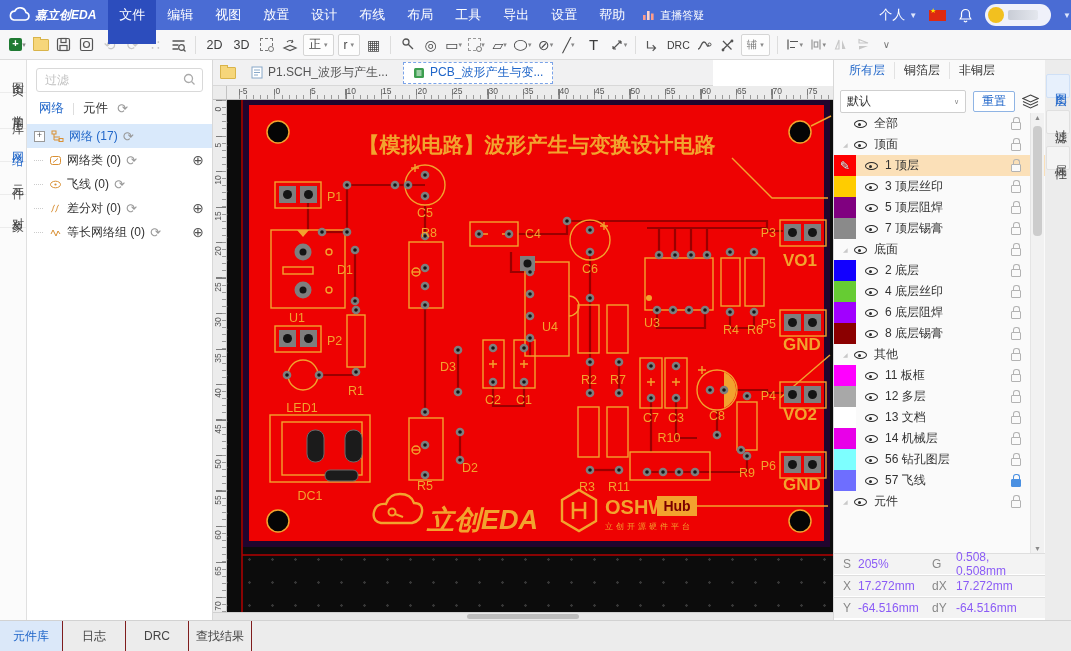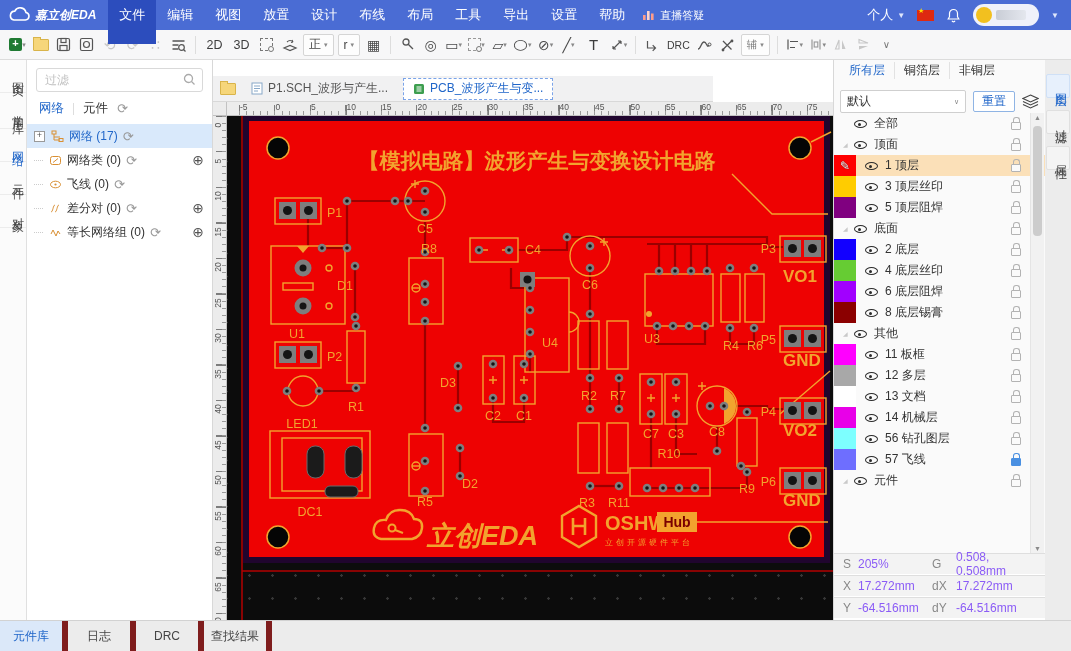--- a/index.html
+++ b/index.html
@@ -7,21 +7,21 @@
        font-family:"Liberation Sans","DejaVu Sans",sans-serif;font-size:12px;color:#333}
 
   
   #titlebar{position:absolute;left:0;top:0;width:1071px;height:30px;background:#4a6cd4;
             display:flex;align-items:center;color:#fff;z-index:10}
   #logo{display:flex;align-items:center;gap:5px;padding:0 12px 0 8px;font-size:12px;font-weight:bold;font-style:italic;white-space:nowrap}
   #menus{display:flex;align-items:center}
   .mi{padding:20px 11px;font-size:13px;white-space:nowrap;cursor:default}
   .mi.active{background:#2c4dbd}
   #live{display:flex;align-items:center;gap:5px;margin-left:6px;font-size:11px}
-  #tb-right{margin-left:auto;display:flex;align-items:center;gap:12px;padding-right:12px}
+  #tb-right{margin-left:auto;display:flex;align-items:center;gap:12px;padding-right:0}
   #personal{display:flex;align-items:center;gap:4px;font-size:13px}
   .wcaret{font-size:8px;color:#dfe6fb}
   .flag{width:17px;height:11px;background:#de2910;position:relative;display:inline-block}
   .flag::before{content:"★";position:absolute;left:1px;top:-3px;color:#ffde00;font-size:7px}
   #avatar-pill{width:66px;height:22px;background:rgba(248,249,252,.95);border-radius:11px;display:flex;align-items:center;gap:4px;padding-left:3px;box-sizing:border-box}
   #avatar-circle{width:16px;height:16px;border-radius:50%;background:#f2c01f}
   #avatar-blur{width:30px;height:10px;border-radius:2px;background:linear-gradient(90deg,#c9cdd6,#e4e7ee)}
 
   
   #toolbar{position:absolute;left:0;top:30px;width:1071px;height:30px;background:#f7f7f8;
@@ -63,21 +63,21 @@
   .tree-row{display:flex;align-items:center;height:24px;padding:0 8px 0 7px;gap:5px}
   .tree-row.selected{background:#d9e9fb}
   .tree-row.selected .tlabel{color:#2066c9}
   .expbox{width:9px;height:9px;border:1px solid #999;font-size:9px;line-height:7px;text-align:center;color:#555;flex:0 0 9px;background:#fff}
   .expline{width:9px;flex:0 0 9px;border-bottom:1px dotted #ccc;height:1px}
   .ticon{width:14px;height:14px;flex:0 0 14px;display:flex;align-items:center;justify-content:center}
   .tlabel{font-size:12px;color:#333;white-space:nowrap}
   .tadd{margin-left:auto;color:#555;font-size:14px}
 
   
-  #canvas-col{position:absolute;left:213px;top:76px;width:500px;height:560px;z-index:4}
+  #canvas-col{position:absolute;left:213px;top:60px;width:500px;height:560px;z-index:4}
   #doc-tabs{height:26px;background:#f1f1f2;border-bottom:1px solid #d8d8d8;display:flex;align-items:center;
             padding-left:7px;box-sizing:border-box;gap:6px}
   .doc-tab{display:flex;align-items:center;gap:5px;height:24px;padding:0 9px;font-size:12px;color:#555}
   .doc-tab.active{background:#fff;border:1px dashed #7aa3e8;color:#2066c9;height:22px;box-sizing:border-box}
   #canvas{position:absolute;top:26px;left:0;width:620px;height:526px;background-color:#0c0c0c;overflow:hidden;
           background-image:radial-gradient(#373737 1px,transparent 1.5px);background-size:23px 23px;background-position:25px 25px}
   #ruler-x{position:absolute;left:14px;top:0;width:606px;height:14px;background:#ececec;border-bottom:1px solid #c2c2c2;z-index:3;box-sizing:border-box}
   #ruler-x::after{content:"";position:absolute;left:12px;right:0;bottom:0;height:4px;
                   background:repeating-linear-gradient(90deg,#9a9a9a 0 1px,transparent 1px 7.1px)}
   #ruler-x::before{content:"";position:absolute;left:12px;right:0;bottom:0;height:10px;
@@ -139,21 +139,21 @@
   
   #right-strip{position:absolute;left:1045px;top:60px;width:26px;height:560px;background:#ececec;box-sizing:border-box;z-index:5}
   .rtab{writing-mode:vertical-rl;letter-spacing:2px;margin:0 auto 12px;padding:9px 0;color:#444;background:#f4f4f4;
         border:1px solid #e0e0e0;width:22px;text-align:center;font-size:12px;border-radius:2px;display:block}
   .rtab.active{color:#2066c9;background:#e7f0fc;border-color:#cfe0f6}
   #right-strip .rtab:first-child{margin-top:14px}
 
   
   #bottom-bar{position:absolute;left:0;top:620px;width:1071px;height:31px;background:#ececec;
               border-top:1px solid #d2d2d2;display:flex;box-sizing:border-box;z-index:10}
-  .btab{width:62px;display:flex;align-items:center;justify-content:center;font-size:12px;color:#444;border-right:6px solid #7f1d1d}
+  .btab{width:62px;display:flex;align-items:center;justify-content:center;font-size:12px;color:#444;border-right:1px solid #7f1d1d}
   .btab.active{background:#dbe8f9;color:#2066c9}
 </style>
 </head>
 <body>
 
 <div id="titlebar">
   <div id="logo">
     <svg width="22" height="16">
         <path d="M6 13 a4.5 4.5 0 0 1 .8 -8.9 A6 6 0 0 1 18 5.5 a3.8 3.8 0 0 1 -.6 7.5 z" fill="none" stroke="#fff" stroke-width="1.6"></path>
       </svg>
@@ -923,20 +923,27 @@
         <span class="llabel">3 顶层丝印</span>
         <span class="lk"></span>
       </div>
       <div class="lrow">
         <span class="chip" style="background: rgb(128, 0, 128);"></span>
         <span class="sp8"></span>
         <span class="eye"></span>
         <span class="llabel">5 顶层阻焊</span>
         <span class="lk"></span>
       </div>
+      <div class="lrow">
+        <span class="chip" style="background: rgb(138, 138, 138);"></span>
+        <span class="sp8"></span>
+        <span class="eye"></span>
+        <span class="llabel">7 顶层锡膏</span>
+        <span class="lk"></span>
+      </div>
       <div class="lrow group">
         <span class="gcaret">◢</span>
         <span class="eye"></span>
         <span class="llabel">底面</span>
         <span class="lk"></span>
       </div>
       <div class="lrow">
         <span class="chip" style="background: rgb(18, 0, 255);"></span>
         <span class="sp8"></span>
         <span class="eye"></span>

